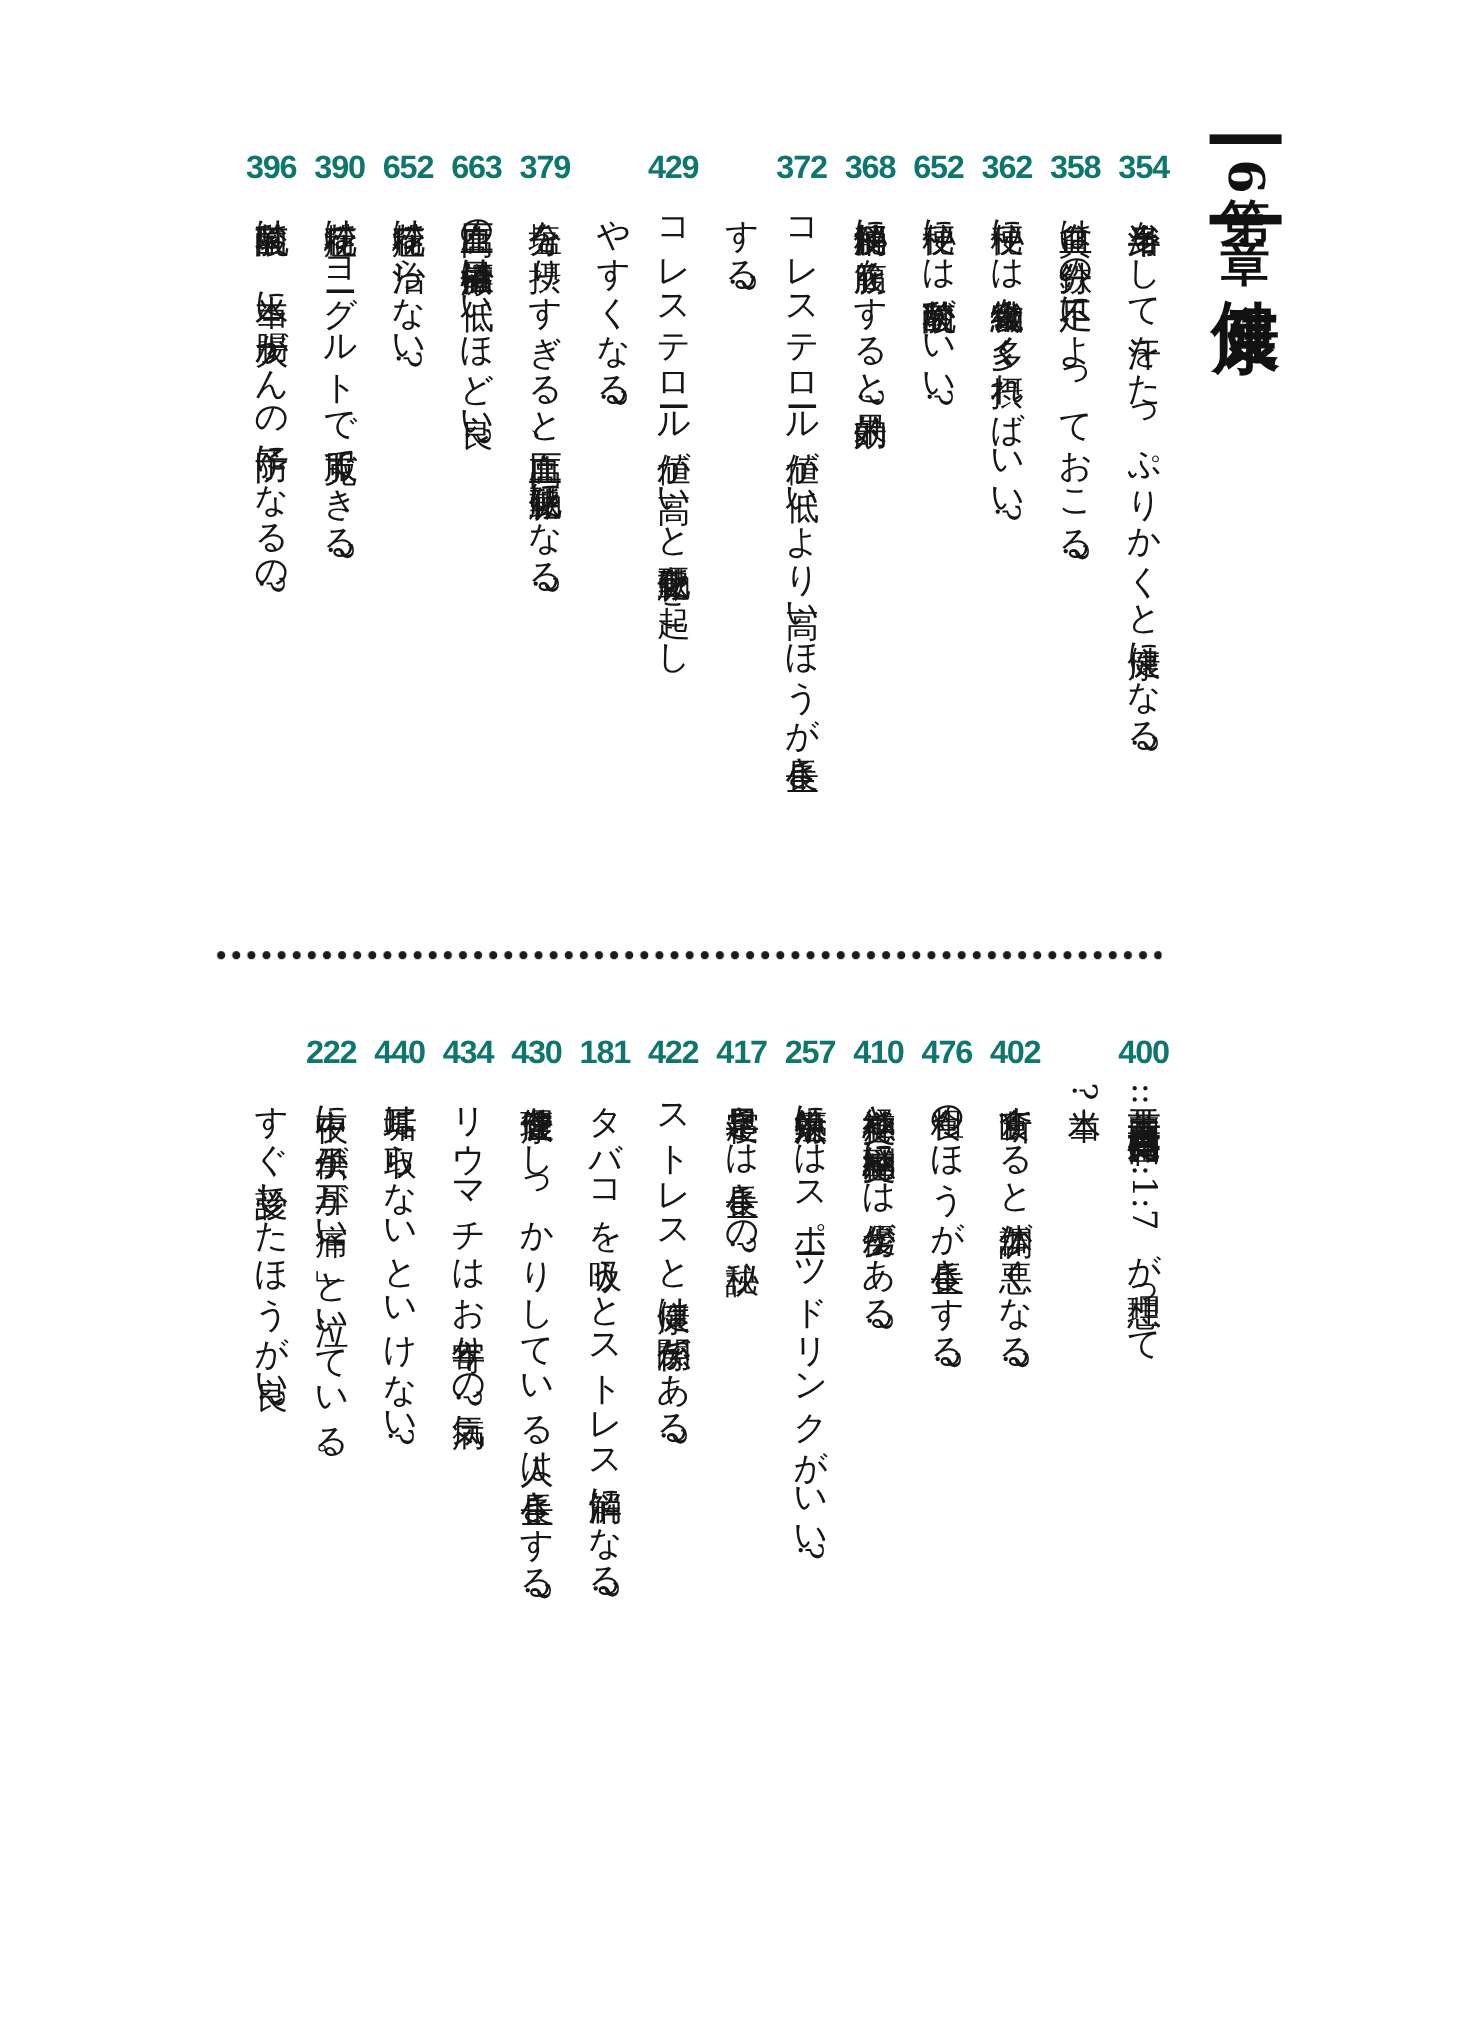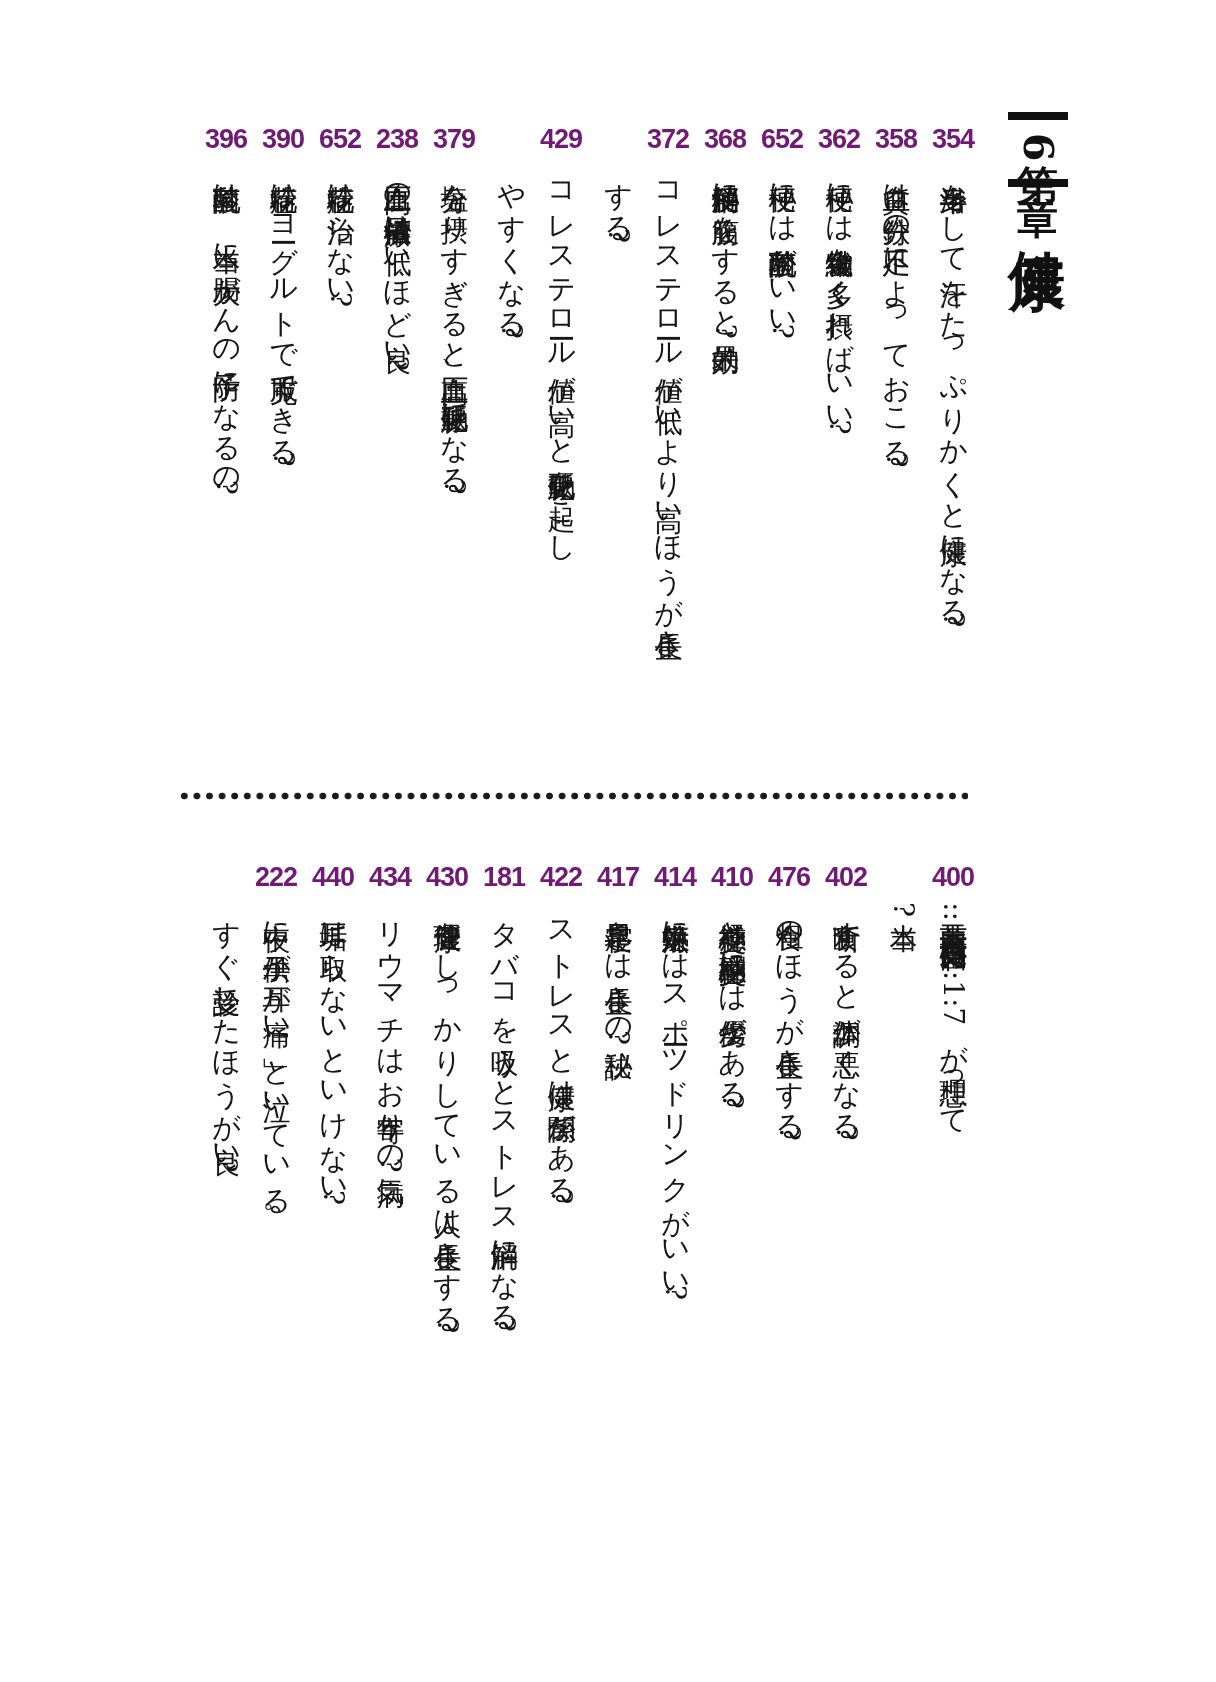--- a/index.html
+++ b/index.html
@@ -75,21 +75,21 @@
   }
   .entry-num {
     width: 50px;
     height: 30px;
     line-height: 30px;
     text-align: center;
     font-family: "Liberation Sans", "DejaVu Sans", sans-serif;
     font-weight: 700;
     font-size: 27px;
     letter-spacing: -1px;
-    color: #701a75;
+    color: #0f766e;
     margin-bottom: 10px;
     white-space: nowrap;
   }
   .entry-text {
     writing-mode: vertical-rl;
     text-orientation: mixed;
     font-size: 28px;
     line-height: 50px;   
     letter-spacing: 0;
     color: #161616;
@@ -167,21 +167,21 @@
           <div class="tline">やすくなる?</div>
         </div>
       </div>
       <div class="entry">
         <div class="entry-num">379</div>
         <div class="entry-text">
           <div class="tline">塩分を摂りすぎると高血圧、動脈硬化になる?</div>
         </div>
       </div>
       <div class="entry">
-        <div class="entry-num">238</div>
+        <div class="entry-num">663</div>
         <div class="entry-text">
           <div class="tline">高血圧の治療目標値は低いほど良い?</div>
         </div>
       </div>
       <div class="entry">
         <div class="entry-num">652</div>
         <div class="entry-text">
           <div class="tline">花粉症は治らない?</div>
         </div>
       </div>
@@ -221,21 +221,21 @@
           <div class="tline">粗食のほうが長生きする?</div>
         </div>
       </div>
       <div class="entry">
         <div class="entry-num">410</div>
         <div class="entry-text">
           <div class="tline">交感神経と副交感神経には優劣がある?</div>
         </div>
       </div>
       <div class="entry">
-        <div class="entry-num">414</div>
+        <div class="entry-num">257</div>
         <div class="entry-text">
           <div class="tline">熱中症対策にはスポーツドリンクがいい?</div>
         </div>
       </div>
       <div class="entry">
         <div class="entry-num">417</div>
         <div class="entry-text">
           <div class="tline">早寝早起きは長生きの秘訣?</div>
         </div>
       </div>

